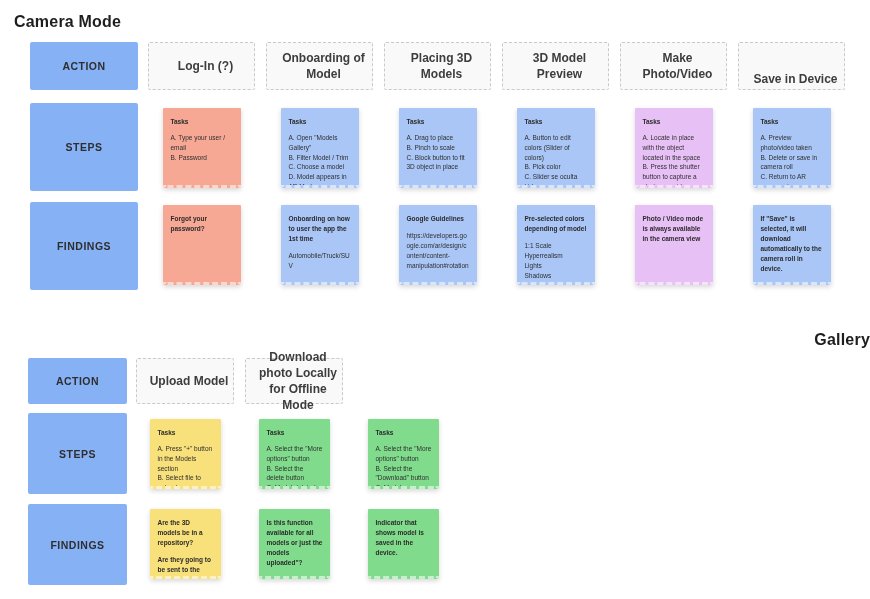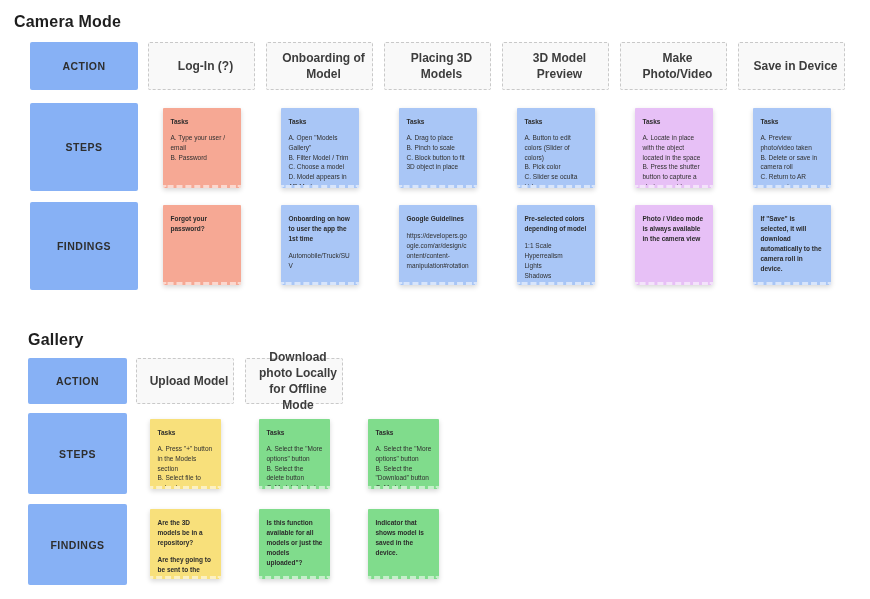--- a/index.html
+++ b/index.html
@@ -68,21 +68,21 @@
           </div>
           <div class="action-box" style="width: 107px; height: 48px;">
             <span>Placing 3D Models</span>
           </div>
           <div class="action-box" style="width: 107px; height: 48px;">
             <span>3D Model Preview</span>
           </div>
           <div class="action-box" style="width: 107px; height: 48px;">
             <span>Make Photo/Video</span>
           </div>
-          <div class="action-box" style="width: 107px; height: 48px;">
+          <div class="action-box" style="width: 107px; height: 48px; align-items: flex-end;">
             <span>Save in Device</span>
           </div>
         </div>
       </div>
       <div class="row" style="padding-left: 30px; margin-bottom: 11px;">
         <div class="label-box" style="width: 108px; height: 88px;">
           <span>STEPS</span>
         </div>
         <div class="cells" style="gap: 11px; margin-left: 10px;">
           <div class="cell" style="width: 107px;">
@@ -174,21 +174,21 @@
           </div>
           <div class="cell" style="width: 107px;">
             <div class="sticky" style="width: 78px; height: 80px; margin-top: 3px; background: rgb(169, 198, 246);">
               <div class="para bold">If "Save" is selected, it will download automatically to the camera roll in device.</div>
             </div>
           </div>
         </div>
       </div>
     </div>
     <div class="section">
-      <div class="section-title" style="margin: 40px 0px 9px 28px;">Gallery</div>
+      <div class="section-title" style="margin: 40px 0px 9px 28px; text-align: right;">Gallery</div>
       <div class="row" style="padding-left: 28px; margin-bottom: 9px;">
         <div class="label-box" style="width: 99px; height: 46px;">
           <span>ACTION</span>
         </div>
         <div class="cells" style="gap: 11px; margin-left: 9px;">
           <div class="action-box" style="width: 98px; height: 46px;">
             <span>Upload Model</span>
           </div>
           <div class="action-box" style="width: 98px; height: 46px;">
             <span>Download photo Locally for Offline Mode</span>

